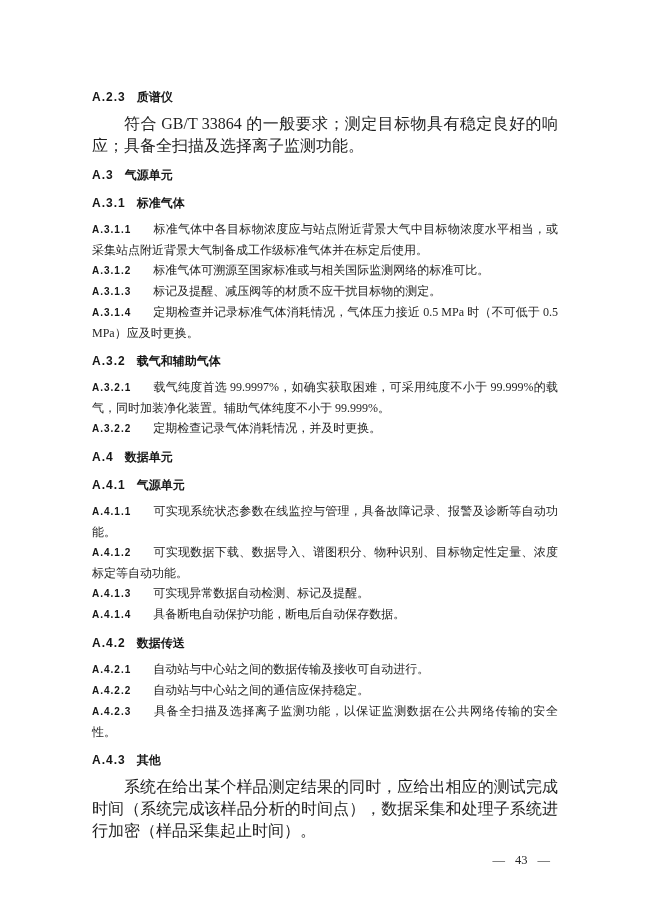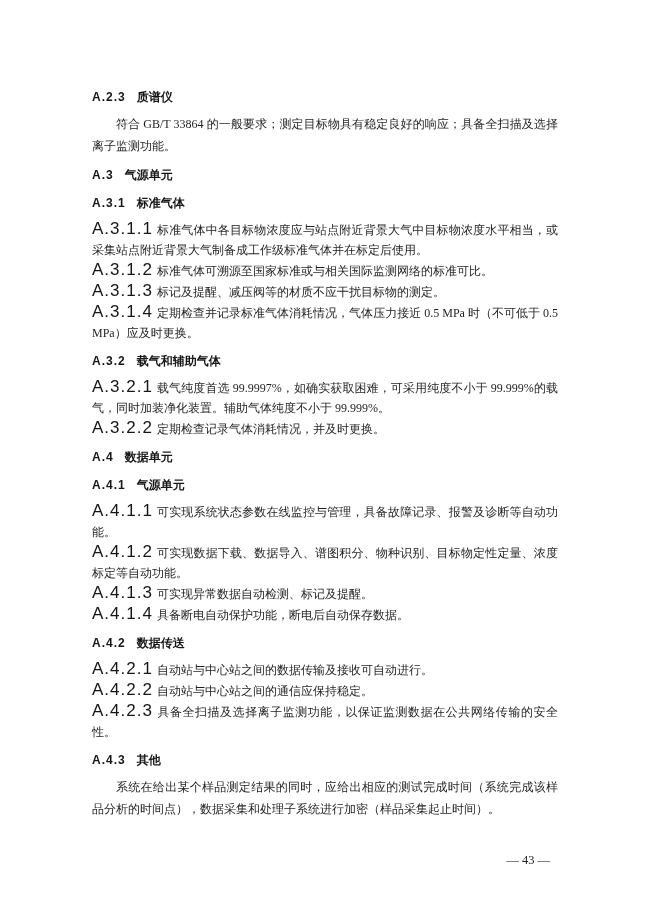--- a/index.html
+++ b/index.html
@@ -39,46 +39,46 @@
   .clause {
     font-family: "Liberation Serif", serif;
     font-size: 12px;
     line-height: 20px;
     text-align: justify;
     margin: 0;
     color: #1f1f1f;
   }
   .clause .num {
     font-family: "Liberation Sans", sans-serif;
-    font-weight: 400;
-    font-size: 17px;
+    font-weight: 700;
+    font-size: 10px;
     letter-spacing: 1px;
-    margin-right: 4px;
+    margin-right: 22px;
     color: #161616;
   }
   .para {
     font-family: "Liberation Serif", serif;
-    font-size: 12px;
+    font-size: 16px;
     line-height: 22px;
     text-align: justify;
     text-indent: 2em;
     margin: 0;
     color: #1f1f1f;
   }
   .footer {
     position: absolute;
     top: 853px;
     right: 100px;
     font-family: "Liberation Serif", serif;
     font-size: 12.5px;
     color: #3a3a3a;
     white-space: nowrap;
   }
   .footer .pagenum {
-    margin: 0 3px;
+    margin: 0 10px;
     color: #222222;
   }
 </style>
 </head>
 <body>
 
 <div class="page">
   <div class="content">
 
     <h2 class="heading"><span class="num">A.2.3</span><span class="title">质谱仪</span></h2>

